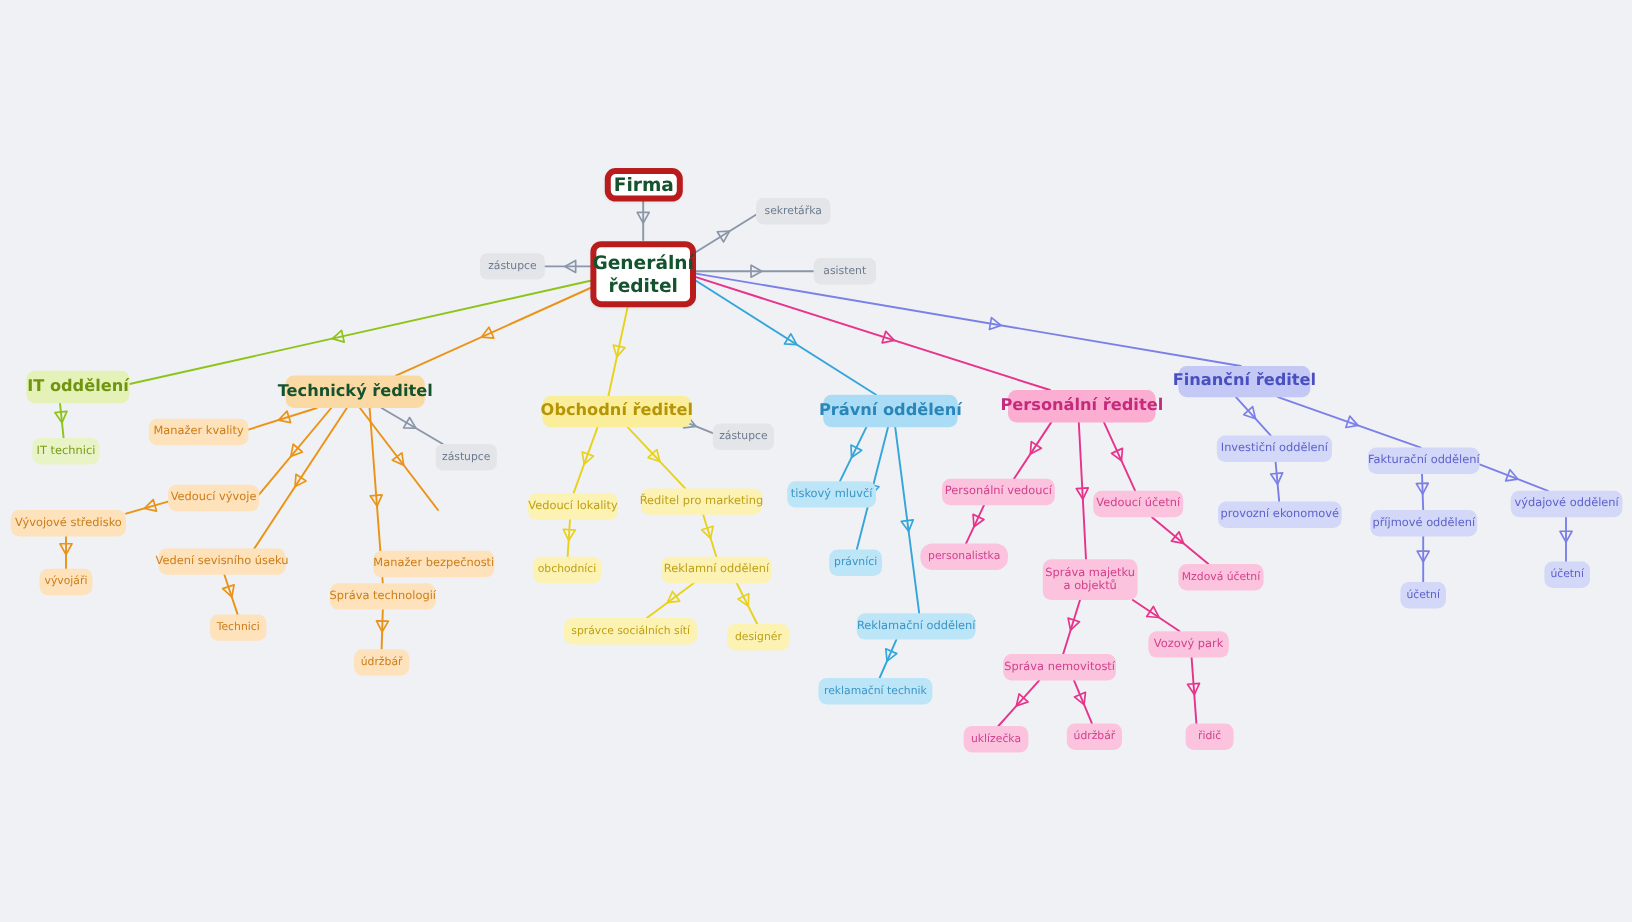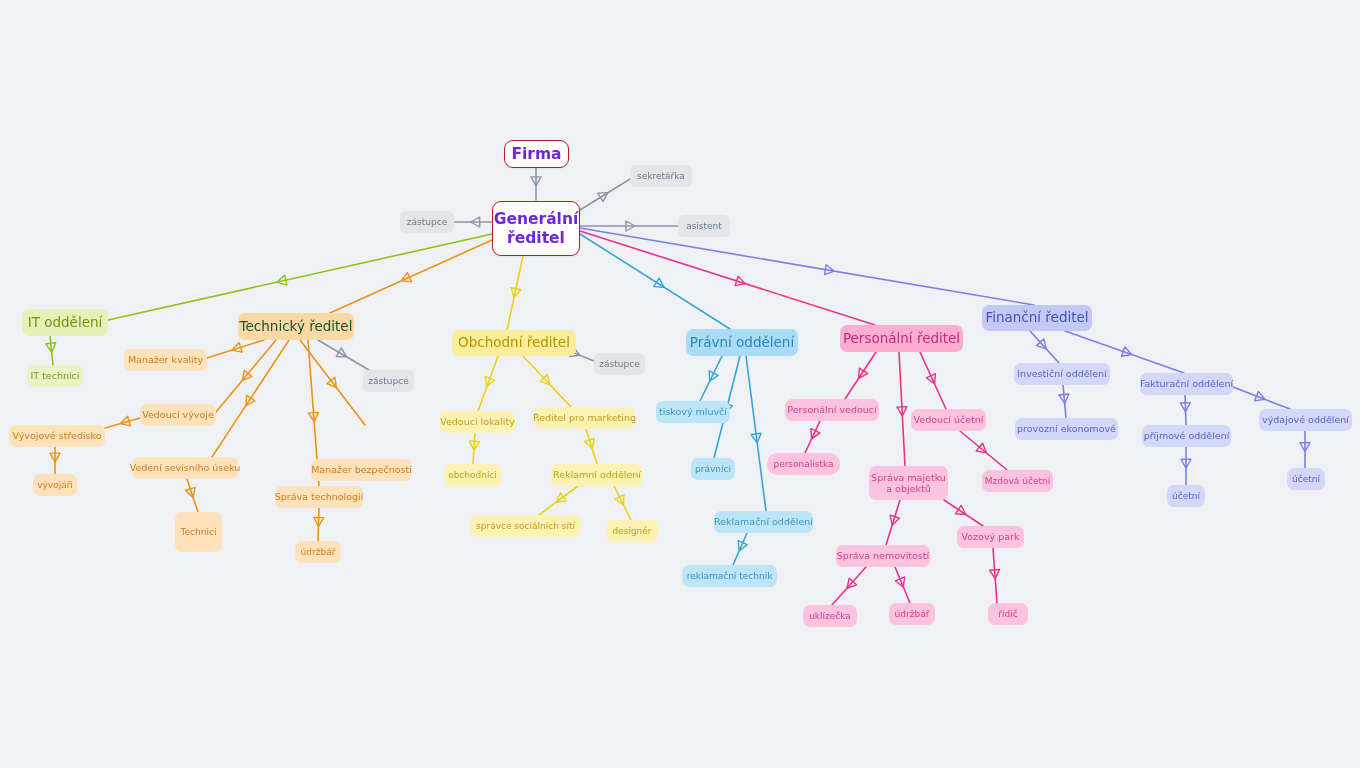--- a/index.html
+++ b/index.html
@@ -30,22 +30,22 @@
     justify-content: center;
     text-align: center;
     border-radius: 7px;
     white-space: pre;
     line-height: 1.18;
     user-select: none;
   }
   
   .n-root {
     background: #ffffff;
-    border: 1px solid #b91c1c;
-    color: #6d28d9;
+    border: 5px solid #b91c1c;
+    color: #14532d;
     font-weight: bold;
     border-radius: 9px;
     box-shadow: 0 1px 2px rgba(80,90,110,.07);
   }
   
   .n-gray {
     background: #e3e5e9;
     color: #6c7b8d;
     border-radius: 6px;
   }
@@ -62,21 +62,21 @@
   .n-blue  { background:#aadcf5; color:#2a86b8; }
   .n-blue2 { background:#bde5f8; color:#3b95c4; }
   
   .n-pink  { background:#fbaed2; color:#c52a7c; }
   .n-pink2 { background:#fbc3de; color:#d1418c; }
   
   .n-purple  { background:#c3c8f5; color:#4a4fc0; }
   .n-purple2 { background:#d3d7f8; color:#5d62cb; }
 
   .sz-root   { font-size: 15.5px; font-weight: bold; }
-  .sz-l1     { font-size: 13.5px; font-weight: normal; }
+  .sz-l1     { font-size: 13.5px; font-weight: bold; }
   .sz-l2     { font-size: 9.5px;  font-weight: normal; }
   .sz-l3     { font-size: 9px;    font-weight: normal; }
   .sz-gray   { font-size: 9px;    font-weight: normal; }
 </style>
 </head>
 <body>
 
 <div id="canvas">
   <svg id="edge-layer" viewBox="0 0 1360 768" width="1360" height="768">
       <g>
@@ -285,21 +285,21 @@
       <div class="node n-gray sz-gray" style="left: 400px; top: 211px; width: 54px; height: 22px;">zástupce</div>
       <div class="node n-green sz-l1" style="left: 22px; top: 309px; width: 86px; height: 27px;">IT oddělení</div>
       <div class="node n-green2 sz-l2" style="left: 27px; top: 365px; width: 56px; height: 22px;">IT technici</div>
       <div class="node n-orange sz-l1" style="left: 238px; top: 313px; width: 116px; height: 27px;">Technický ředitel</div>
       <div class="node n-gray sz-gray" style="left: 363px; top: 370px; width: 51px; height: 22px;">zástupce</div>
       <div class="node n-orange2 sz-l2" style="left: 124px; top: 349px; width: 83px; height: 22px;">Manažer kvality</div>
       <div class="node n-orange2 sz-l2" style="left: 140px; top: 404px; width: 76px; height: 22px;">Vedoucí vývoje</div>
       <div class="node n-orange2 sz-l2" style="left: 9px; top: 425px; width: 96px; height: 22px;">Vývojové středisko</div>
       <div class="node n-orange2 sz-l3" style="left: 33px; top: 474px; width: 44px; height: 22px;">vývojáři</div>
       <div class="node n-orange2 sz-l2" style="left: 132px; top: 457px; width: 106px; height: 22px;">Vedení sevisního úseku</div>
-      <div class="node n-orange2 sz-l3" style="left: 175px; top: 512px; width: 47px; height: 40px;">Technici</div>
+      <div class="node n-orange2 sz-l3" style="left: 175px; top: 512px; width: 47px; height: 22px;">Technici</div>
       <div class="node n-orange2 sz-l2" style="left: 311px; top: 425px; width: 101px; height: 22px; margin-top: 34px;">Manažer bezpečnosti</div>
       <div class="node n-orange2 sz-l2" style="left: 275px; top: 486px; width: 88px; height: 22px;">Správa technologií</div>
       <div class="node n-orange2 sz-l3" style="left: 295px; top: 541px; width: 46px; height: 22px;">údržbář</div>
       <div class="node n-yellow sz-l1" style="left: 452px; top: 330px; width: 124px; height: 26px;">Obchodní ředitel</div>
       <div class="node n-gray sz-gray" style="left: 594px; top: 353px; width: 51px; height: 22px;">zástupce</div>
       <div class="node n-yellow2 sz-l2" style="left: 440px; top: 411px; width: 75px; height: 22px; text-align: right;">Vedoucí lokality</div>
       <div class="node n-yellow2 sz-l3" style="left: 444px; top: 464px; width: 57px; height: 22px;">obchodníci</div>
       <div class="node n-yellow2 sz-l2" style="left: 534px; top: 407px; width: 101px; height: 22px;">Ředitel pro marketing</div>
       <div class="node n-yellow2 sz-l2" style="left: 551px; top: 464px; width: 92px; height: 22px;">Reklamní oddělení</div>
       <div class="node n-yellow2 sz-l3" style="left: 470px; top: 515px; width: 111px; height: 22px;">správce sociálních sítí</div>

